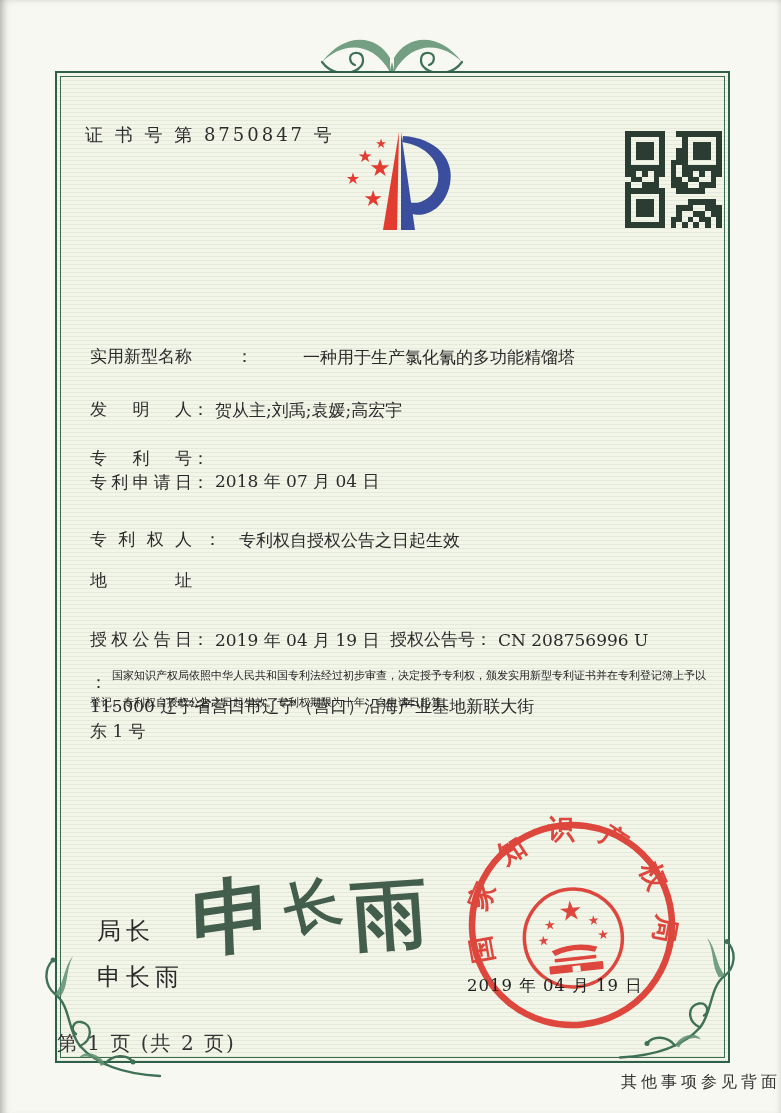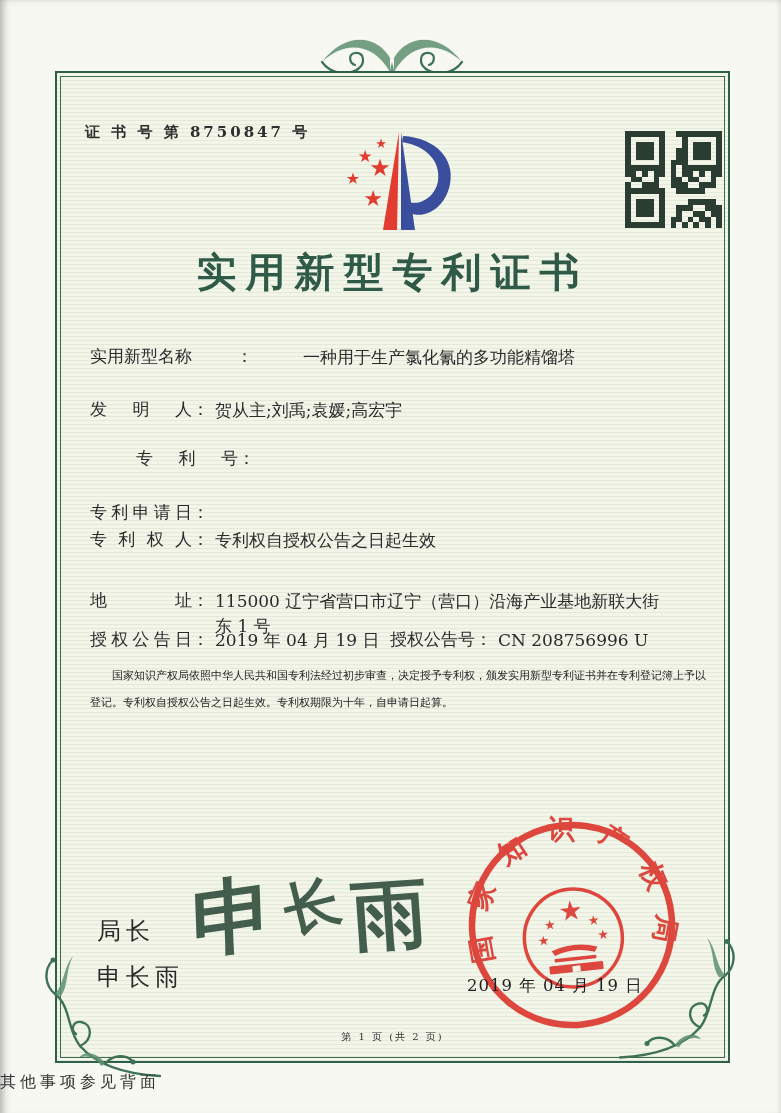--- a/index.html
+++ b/index.html
@@ -21,52 +21,52 @@
     box-sizing:border-box;border:2px solid #2e5f4a;
     background-color:#f3f5e9;
     background-image:repeating-linear-gradient(0deg,
       rgba(125,160,120,.13) 0px, rgba(125,160,120,.13) 1px,
       transparent 1px, transparent 4px);
   }
   .frame::before{
     content:"";position:absolute;inset:3px;border:1.5px solid #3c6b52;pointer-events:none;
   }
   
-  .cert-no{position:absolute;left:28px;top:50px;font-size:15px;letter-spacing:3px;color:#2e2e2e;font-weight:bold;}
+  .cert-no{position:absolute;left:28px;top:50px;font-size:18px;letter-spacing:3px;color:#2e2e2e;}
   .logo{position:absolute;left:276px;top:53px;width:132px;height:116px;}
   .logo text{font-family:"DejaVu Sans",sans-serif;}
   .qr{position:absolute;left:568px;top:58px;width:97px;height:97px;}
   .title{
     position:absolute;left:0;top:172px;width:100%;margin:0;text-align:center;
     font-size:40px;font-weight:bold;letter-spacing:9px;color:#2f5a48;
   }
   
   .fields{position:absolute;left:33px;top:272px;width:614px;font-size:17px;}
   .row{position:absolute;left:0;display:flex;align-items:flex-start;width:614px;}
   .flabel{display:inline-block;width:102px;text-align:justify;text-align-last:justify;flex:0 0 102px;}
   .colon{flex:0 0 auto;margin-right:6px;}
   .fvalue{display:inline-block;line-height:25px;}
   .w-addr{max-width:445px;}
   .pair2{position:absolute;left:300px;top:0;display:flex;}
-  .r1{top:0;gap:44px;} .r2{top:53px;} .r3{top:102px;margin-left:46px;} .r4{top:156px;align-items:flex-end;} .r5{top:183px;} .r6{top:244px;} .r7{top:283px;}
+  .r1{top:0;gap:44px;} .r2{top:53px;} .r3{top:102px;} .r4{top:124px;align-items:flex-end;} .r5{top:183px;gap:12px;} .r6{top:224px;flex-direction:column;} .r7{top:283px;}
   
   .paras{position:absolute;left:33px;top:590px;width:616px;}
   .paras p{margin:0;text-indent:2em;font-size:11px;line-height:26.5px;text-align:justify;color:#222;}
   
   .director{position:absolute;left:40px;top:842px;font-size:24px;color:#2a2a2a;}
   .director .dline{display:block;letter-spacing:5px;margin-bottom:14px;}
   .signature{position:absolute;left:135px;top:790px;width:280px;height:140px;color:#2d4a39;}
   .signature span{display:inline-block;font-weight:bold;opacity:.88;}
   .sg1{font-size:82px;transform:rotate(-8deg) skewX(-6deg);}
   .sg2{font-size:56px;transform:translateY(-20px) rotate(-14deg);margin-left:10px;}
   .sg3{font-size:76px;transform:rotate(-4deg) translateY(-4px);margin-left:12px;}
   .seal{position:absolute;left:398px;top:735px;width:235px;height:235px;opacity:.93;}
   .seal-date{position:absolute;left:410px;top:902px;font-size:16.5px;letter-spacing:1px;color:#1f1f1f;z-index:5;}
-  .page-indicator{position:absolute;left:0;top:957px;width:100%;text-align:center;font-size:10px;letter-spacing:2px;color:#333;}
-  .back-note{position:absolute;left:0;top:1072px;width:100%;text-align:left;font-size:16px;letter-spacing:4px;color:#333;}
+  .page-indicator{position:absolute;left:0;top:957px;width:100%;font-size:20px;letter-spacing:2px;color:#333;}
+  .back-note{position:absolute;left:0;top:1072px;width:100%;text-align:right;font-size:16px;letter-spacing:4px;color:#333;}
   
   .orn{position:absolute;pointer-events:none;}
   .orn-top{left:312px;top:20px;width:160px;height:86px;}
   .orn-bl{left:34px;top:946px;width:146px;height:136px;}
   .orn-br{left:600px;top:924px;width:146px;height:143px;transform:scaleX(-1);}
 </style>
 </head>
 <body>
 
 <div class="page">
@@ -270,40 +270,40 @@
             <rect x="5" y="16" width="1" height="1"></rect>
             <rect x="6" y="16" width="1" height="1"></rect>
             <rect x="8" y="16" width="1" height="1"></rect>
             <rect x="10" y="16" width="1" height="1"></rect>
             <rect x="12" y="16" width="1" height="1"></rect>
             <rect x="14" y="16" width="1" height="1"></rect>
             <rect x="16" y="16" width="1" height="1"></rect>
           </g>
         </svg></div>
 
-    <h1 class="title">实用新型专利证书</h1>
 
     <div class="fields">
       <div class="row r1">
         <span class="flabel">实用新型名称</span>
           <span class="colon">：</span>
         <span class="fvalue">一种用于生产氯化氰的多功能精馏塔</span>
       </div>
       <div class="row r2">
         <span class="flabel">发明人</span>
           <span class="colon">：</span>
         <span class="fvalue">贺从主;刘禹;袁媛;高宏宇</span>
       </div>
       <div class="row r3">
         <span class="flabel">专利号</span>
           <span class="colon">：</span>
       </div>
       <div class="row r4">
         <span class="flabel">专利申请日</span>
           <span class="colon">：</span>
+        <span class="fvalue">2018 年 07 月 04 日</span>
       </div>
       <div class="row r5">
         <span class="flabel">专利权人</span>
           <span class="colon">：</span>
         <span class="fvalue">专利权自授权公告之日起生效</span>
       </div>
       <div class="row r6">
         <span class="flabel">地址</span>
           <span class="colon">：</span>
         <span class="fvalue w-addr">115000 辽宁省营口市辽宁（营口）沿海产业基地新联大街东 1 号</span>

